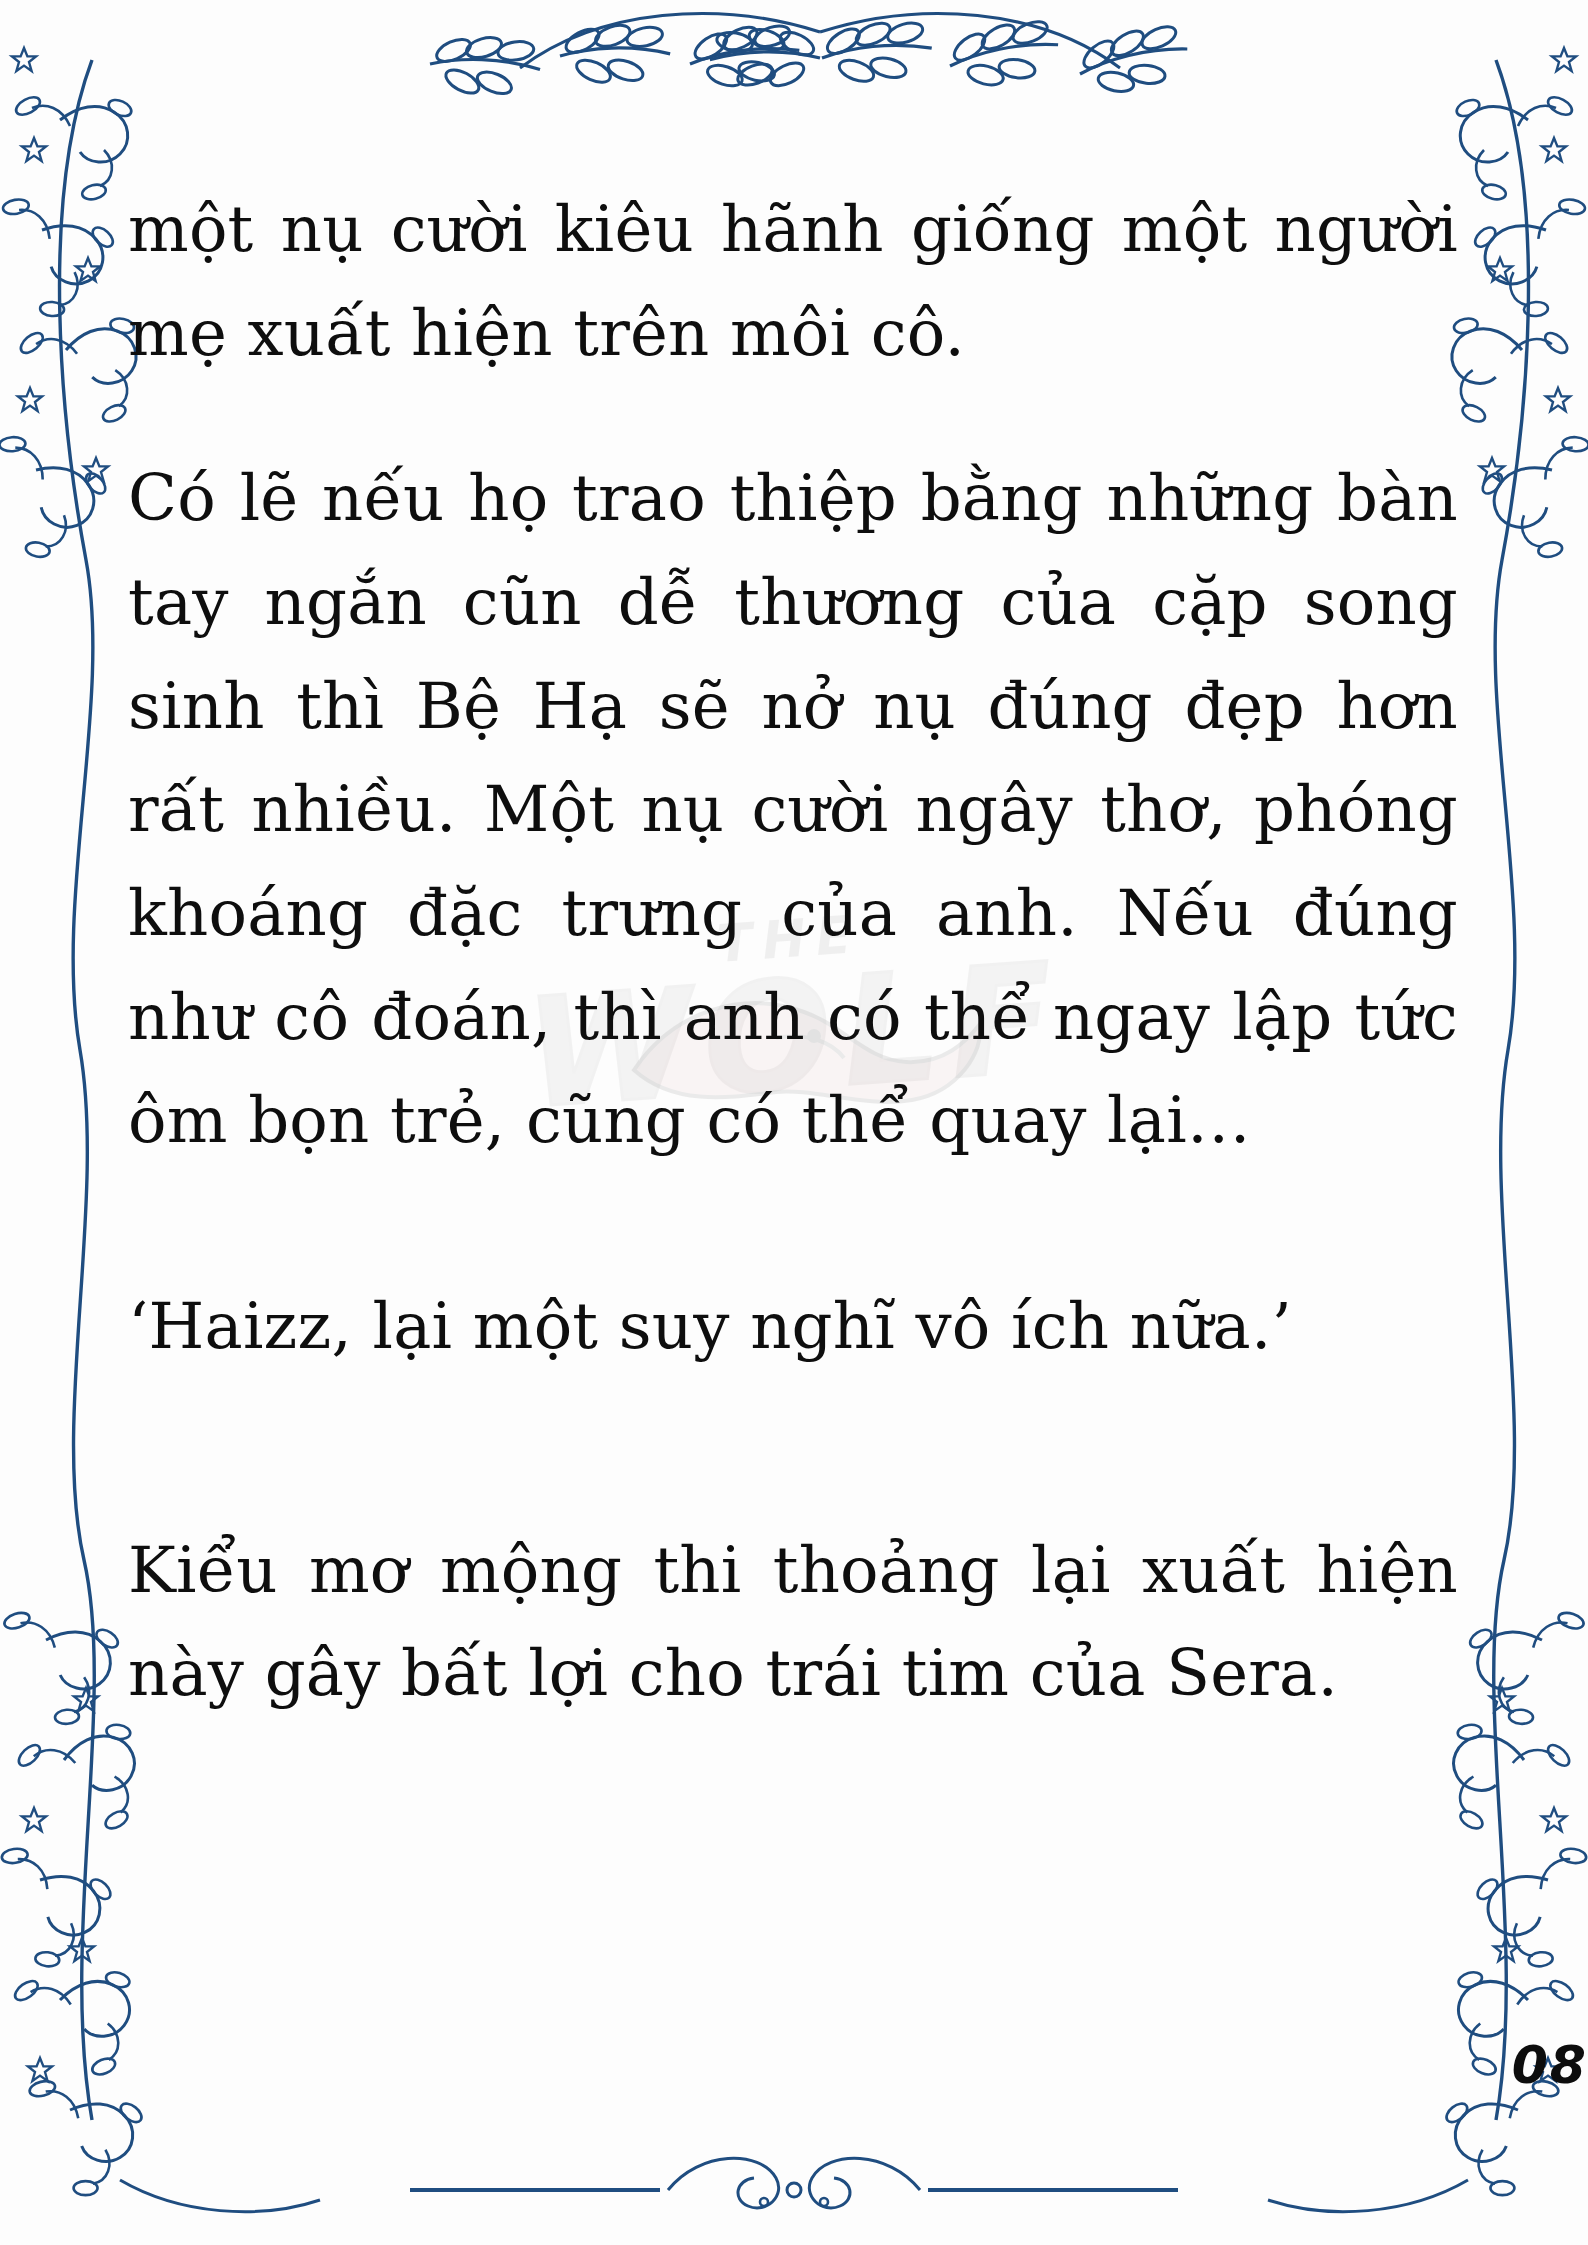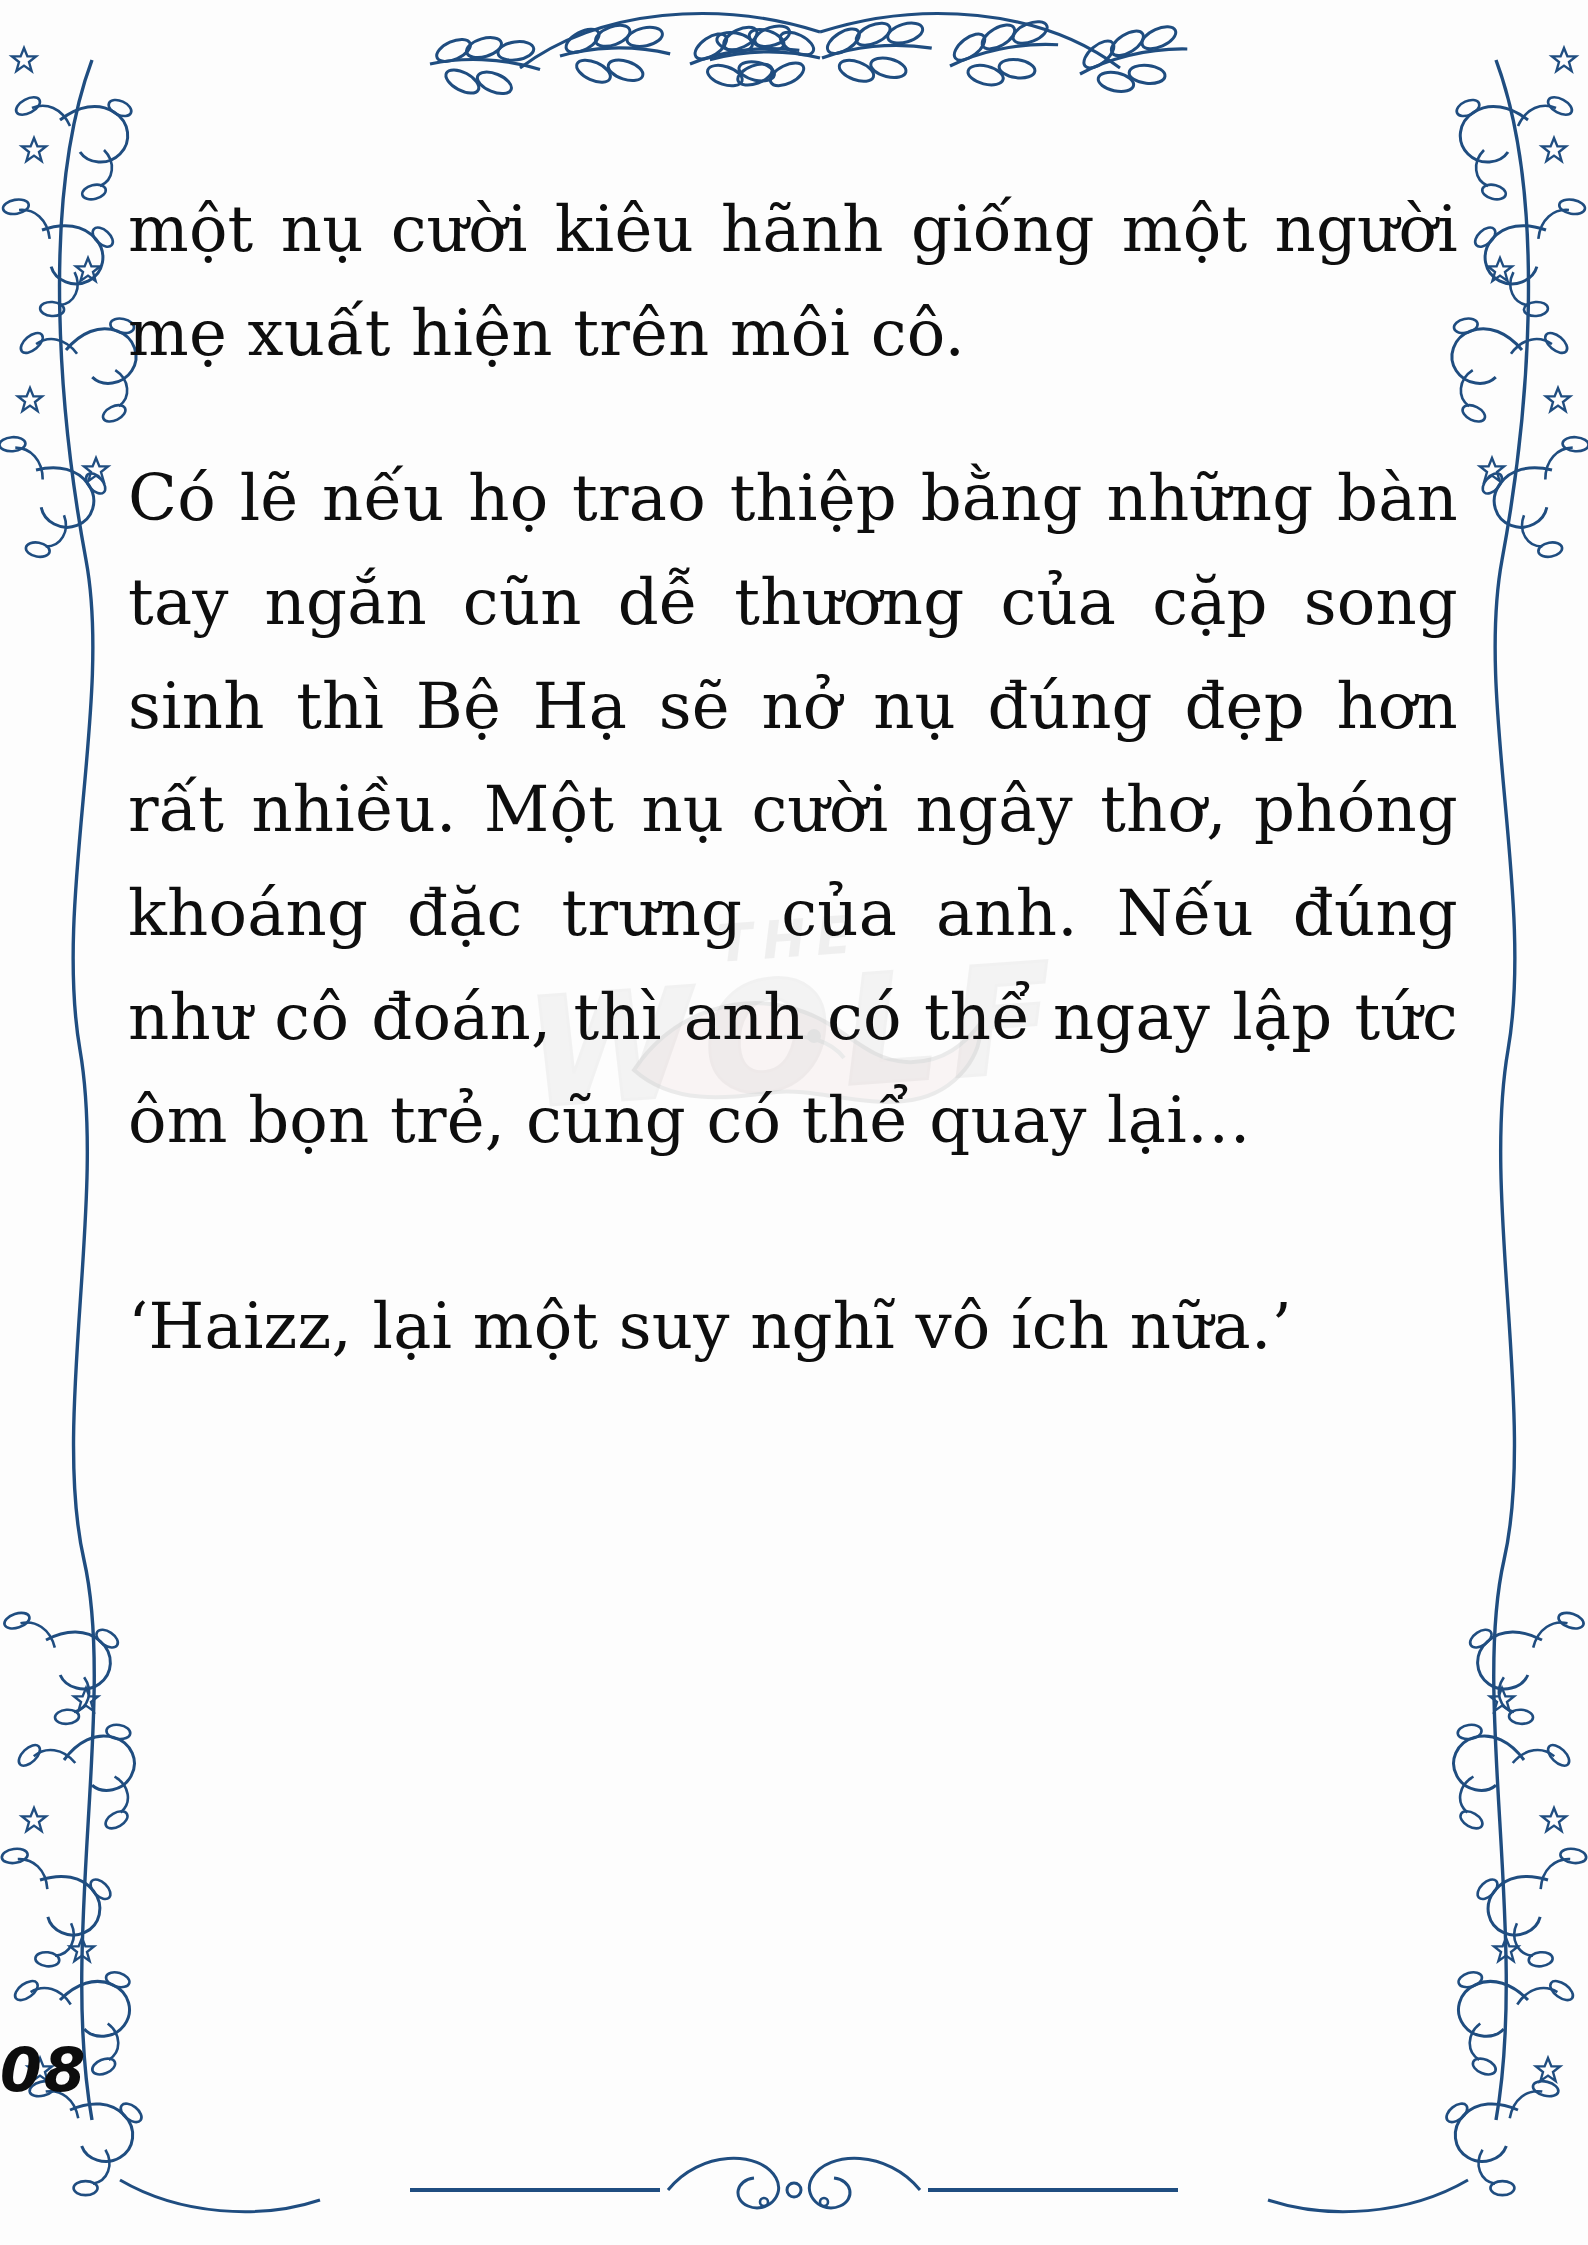--- a/index.html
+++ b/index.html
@@ -92,25 +92,25 @@
 
   .spacer-sm { height: 40px; }
   .spacer-md { height: 78px; }
 
   
   .page-number {
     position: absolute;
     left: 0;
     right: 0;
     top: 2035px;
-    text-align: left;
+    text-align: right;
     font-family: "DejaVu Sans", sans-serif;
     font-weight: bold;
     font-style: italic;
-    font-size: 60px;
+    font-size: 52px;
     color: #0d0d0d;
     letter-spacing: 2px;
     z-index: 4;
   }
 </style>
 </head>
 <body>
 
 <div class="page">
 
@@ -256,17 +256,18 @@
     <div class="wm-the">THE</div>
     <div class="wm-wolf">WOLF</div>
   </div>
 
   <div class="content">
     <p class="para">một nụ cười kiêu hãnh giống một người mẹ xuất hiện trên môi cô.</p>
     <p class="para">Có lẽ nếu họ trao thiệp bằng những bàn tay ngắn cũn dễ thương của cặp song sinh thì Bệ Hạ sẽ nở nụ đúng đẹp hơn rất nhiều. Một nụ cười ngây thơ, phóng khoáng đặc trưng của anh. Nếu đúng như cô đoán, thì anh có thể ngay lập tức ôm bọn trẻ, cũng có thể quay lại…</p>
     <div class="spacer-sm"></div>
     <p class="para">‘Haizz, lại một suy nghĩ vô ích nữa.’</p>
     <div class="spacer-md"></div>
+    <p class="para">Kiểu mơ mộng thi thoảng lại xuất hiện này gây bất lợi cho trái tim của Sera.</p>
   </div>
 
   <div class="page-number">08</div>
 
 </div>
 
 </body></html>

